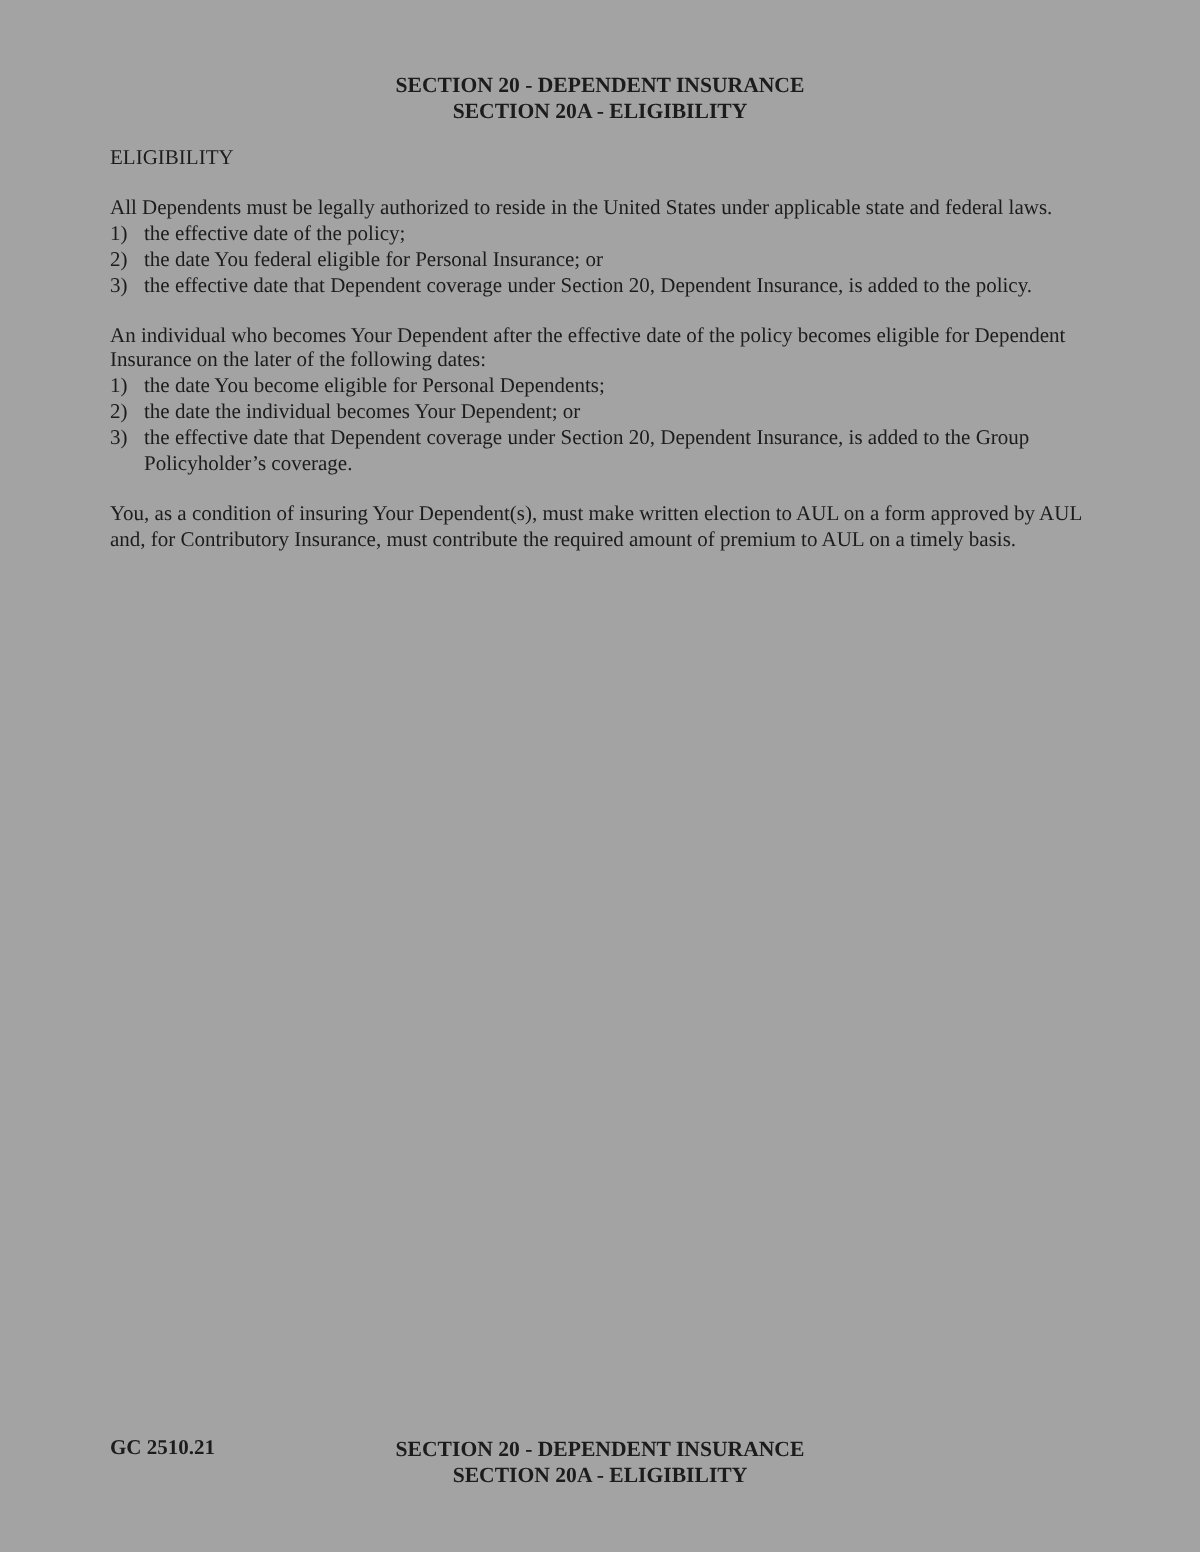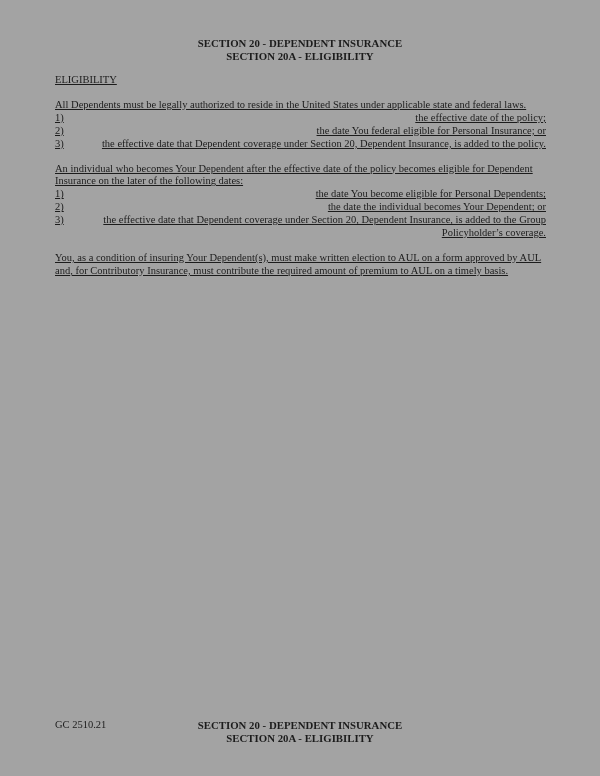--- a/index.html
+++ b/index.html
@@ -26,21 +26,20 @@
     text-align: center;
     font-weight: 700;
     font-size: 10.8px;
     line-height: 13px;
   }
   .content {
     position: absolute;
     top: 74px;
     left: 55px;
     width: 491px;
-    text-decoration: underline;
   }
   .heading {
     margin: 0 0 12px 0;
   }
   .para {
     margin: 12px 0 0 0;
   }
   .para.first {
     margin-top: 0;
   }
@@ -51,39 +50,38 @@
   }
   .list-item {
     display: flex;
     margin: 0;
   }
   .list-num {
     flex: 0 0 17px;
   }
   .list-text {
     flex: 1;
-    text-align: right;
   }
   .doc-footer {
     position: absolute;
     top: 719px;
     left: 0;
     right: 0;
   }
   .footer-center {
     text-align: center;
     font-weight: 700;
     font-size: 10.8px;
     line-height: 13px;
   }
   .footer-code {
     position: absolute;
     left: 55px;
     top: 0;
-    font-weight: 400;
+    font-weight: 700;
     font-size: 10.5px;
   }
 </style>
 </head>
 <body>
 
 <div class="page">
 
   <div class="doc-header">
     <div>SECTION 20 - DEPENDENT INSURANCE</div>

